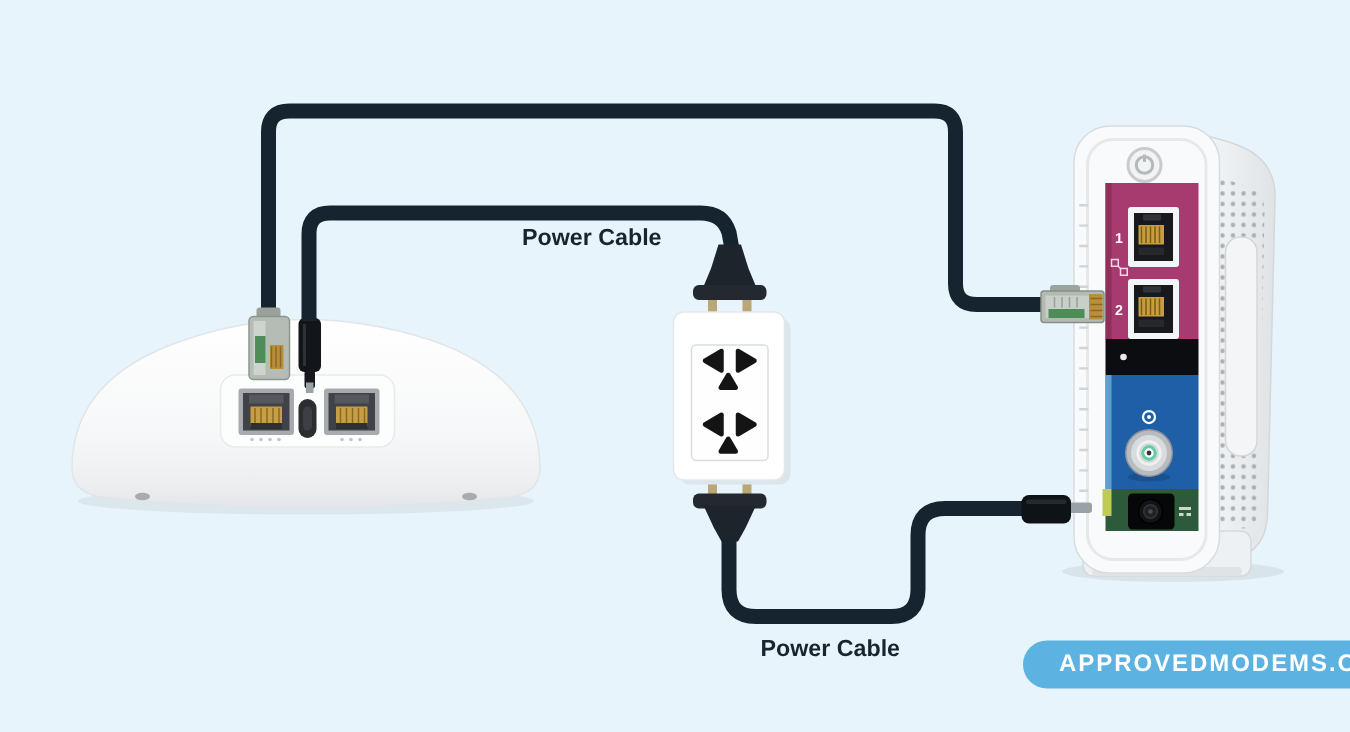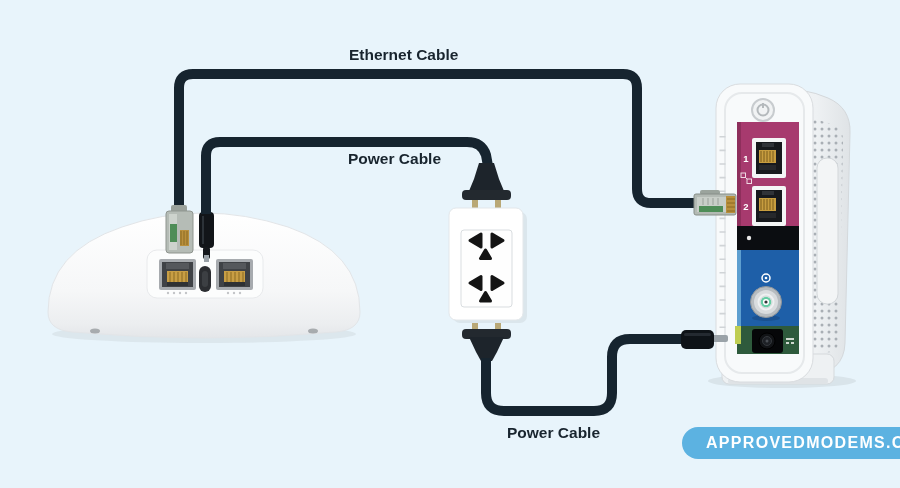--- a/index.html
+++ b/index.html
@@ -248,21 +248,20 @@
     <path d="M727 199 H735 M727 203 H735 M727 207 H735 M727 211 H735" stroke="#8a6a22" stroke-width="1"></path>
   </g>
 
   <g>
     <rect x="712" y="335" width="16" height="7" rx="2" fill="#9aa2a8"></rect>
     <rect x="681" y="330" width="33" height="19" rx="5" fill="#0e1318"></rect>
     <rect x="684" y="333" width="27" height="3" rx="1.5" fill="#2a3138" opacity="0.8"></rect>
   </g>
 </svg>
 
-<div class="label" id="lbl-eth">Ethernet Cable</div>
 <div class="label" id="lbl-pwr-top">Power Cable</div>
 <div class="label" id="lbl-pwr-bottom">Power Cable</div>
 
 <div class="watermark">
   <span>APPROVEDMODEMS.ORG</span>
 </div>
 
 </div>
 
 </body></html>

